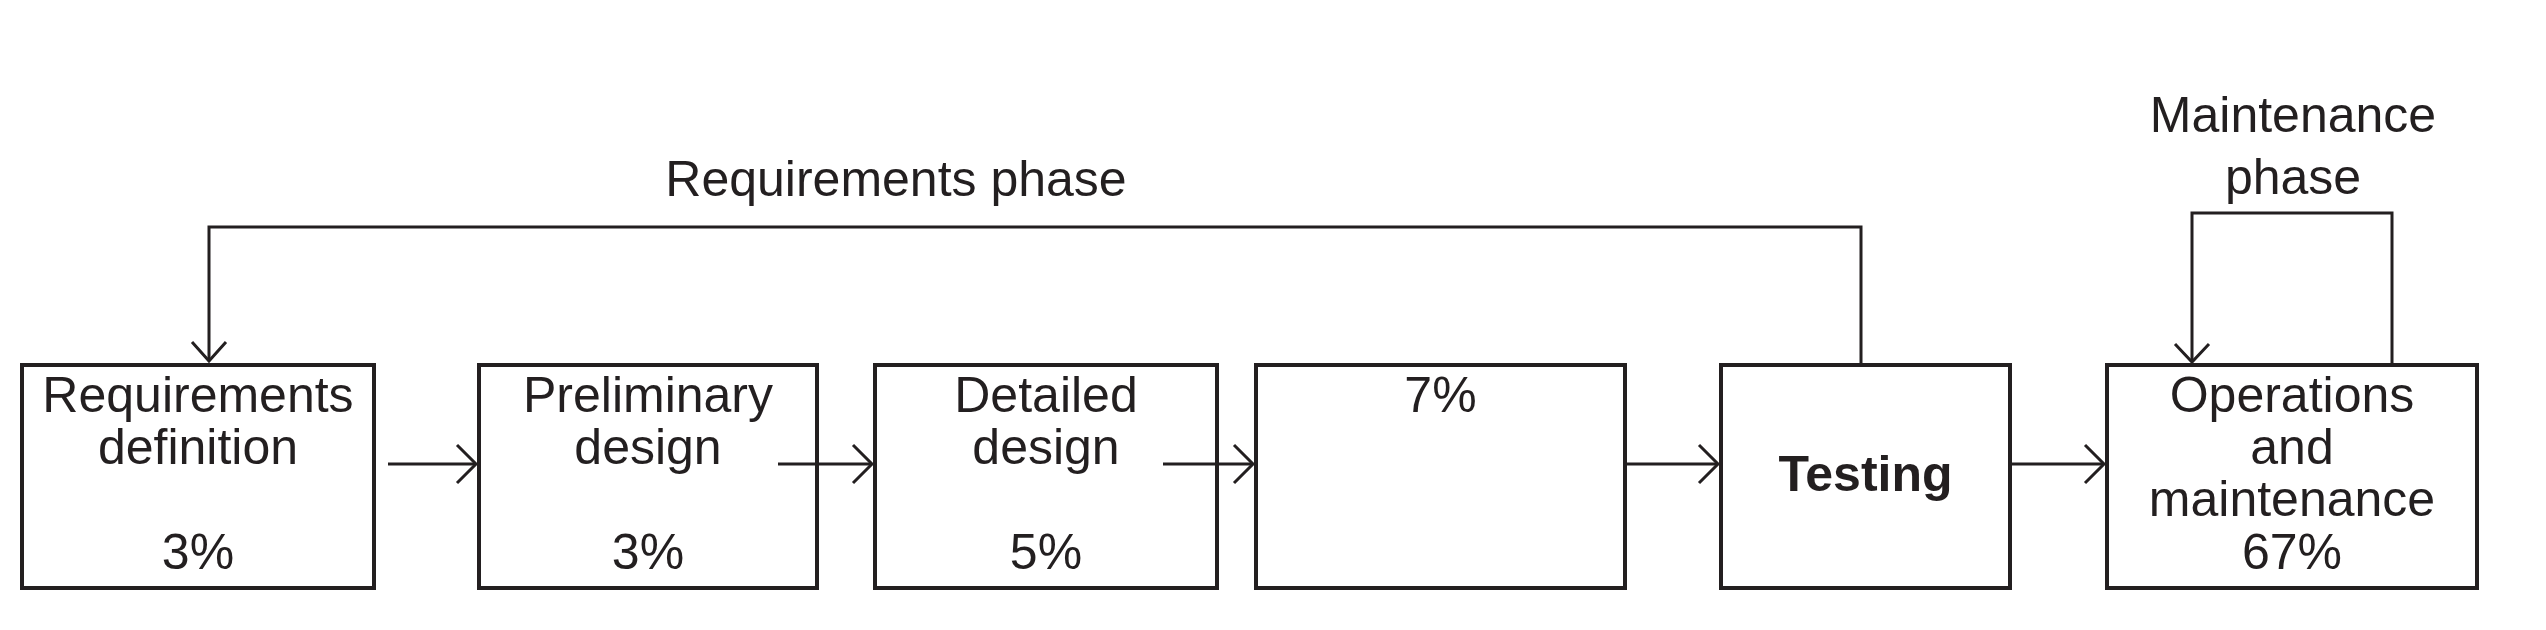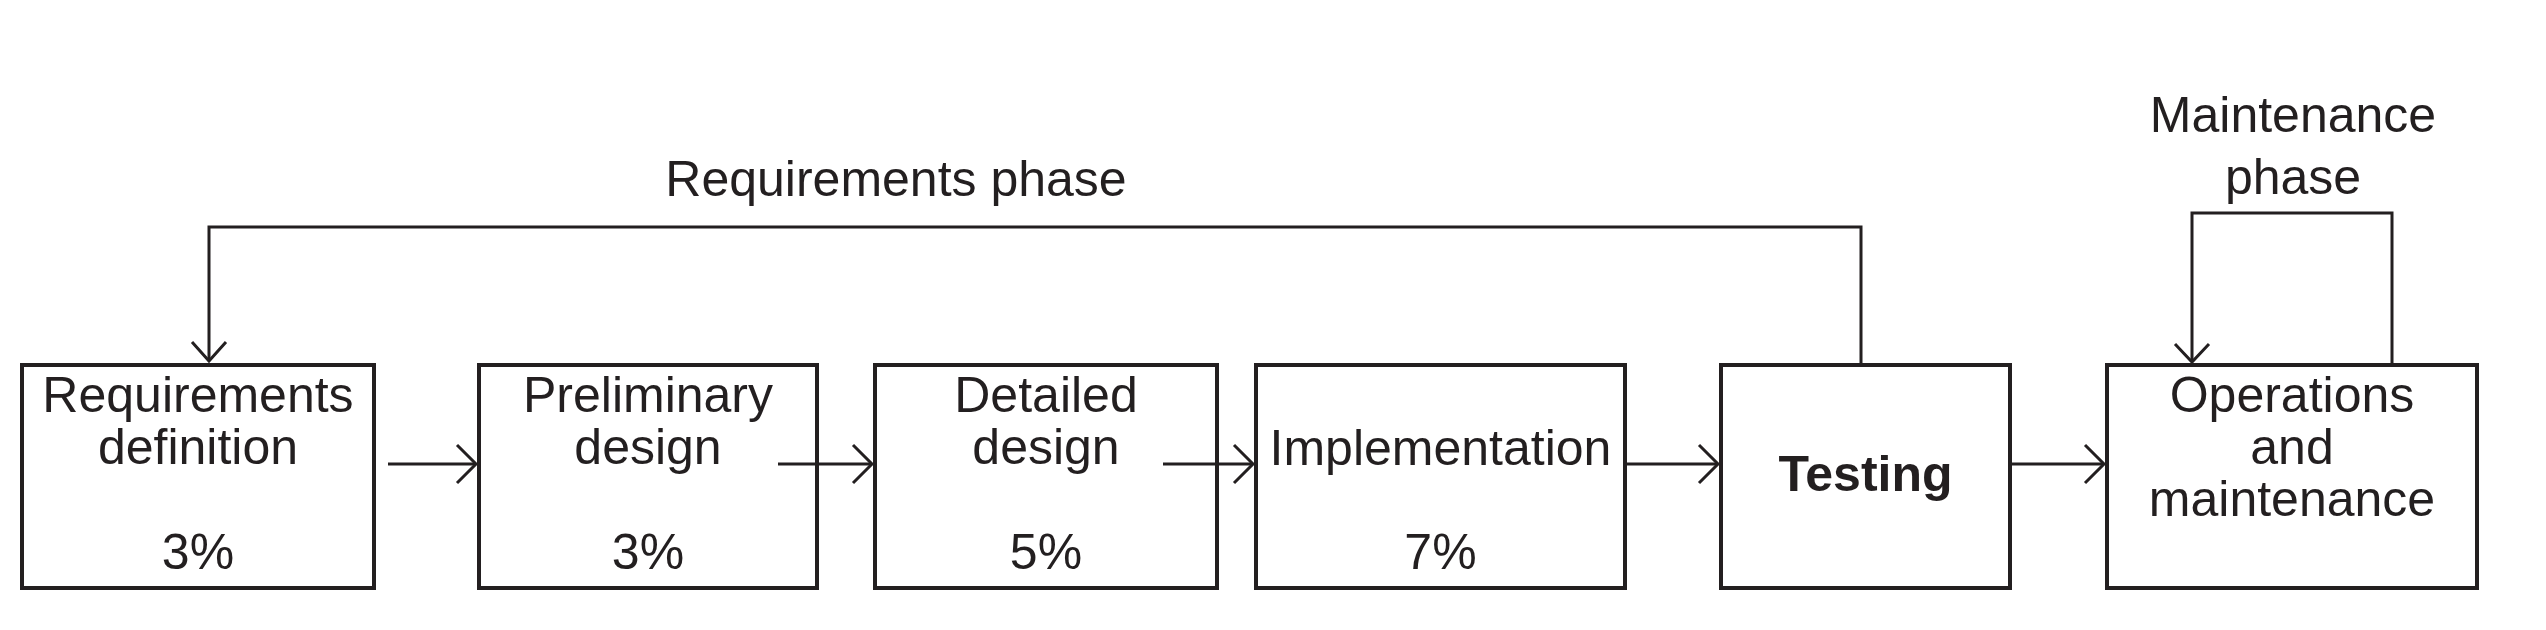--- a/index.html
+++ b/index.html
@@ -127,33 +127,31 @@
 
   <div class="phase-box" style="left:873px; width:346px;">
     <div class="label-area">
       <div class="box-label">Detailed
 design</div>
     </div>
     <div class="box-pct">5%</div>
   </div>
 
   <div class="phase-box" style="left:1254px; width:373px;">
-    <div class="label-area center">
-      <div class="box-label">Implementation</div>
-    </div>
     <div class="box-pct">7%</div>
   </div>
 
   <div class="phase-box" style="left:1719px; width:293px;font-weight:bold;">
     <div class="label-area center">
       <div class="box-label">Testing</div>
     </div>
   </div>
 
   <div class="phase-box" style="left:2105px; width:374px;">
     <div class="label-area">
       <div class="box-label">Operations
 and
 maintenance</div>
     </div>
+    <div class="box-pct">67%</div>
   </div>
 
 </div>
 
 </body></html>

